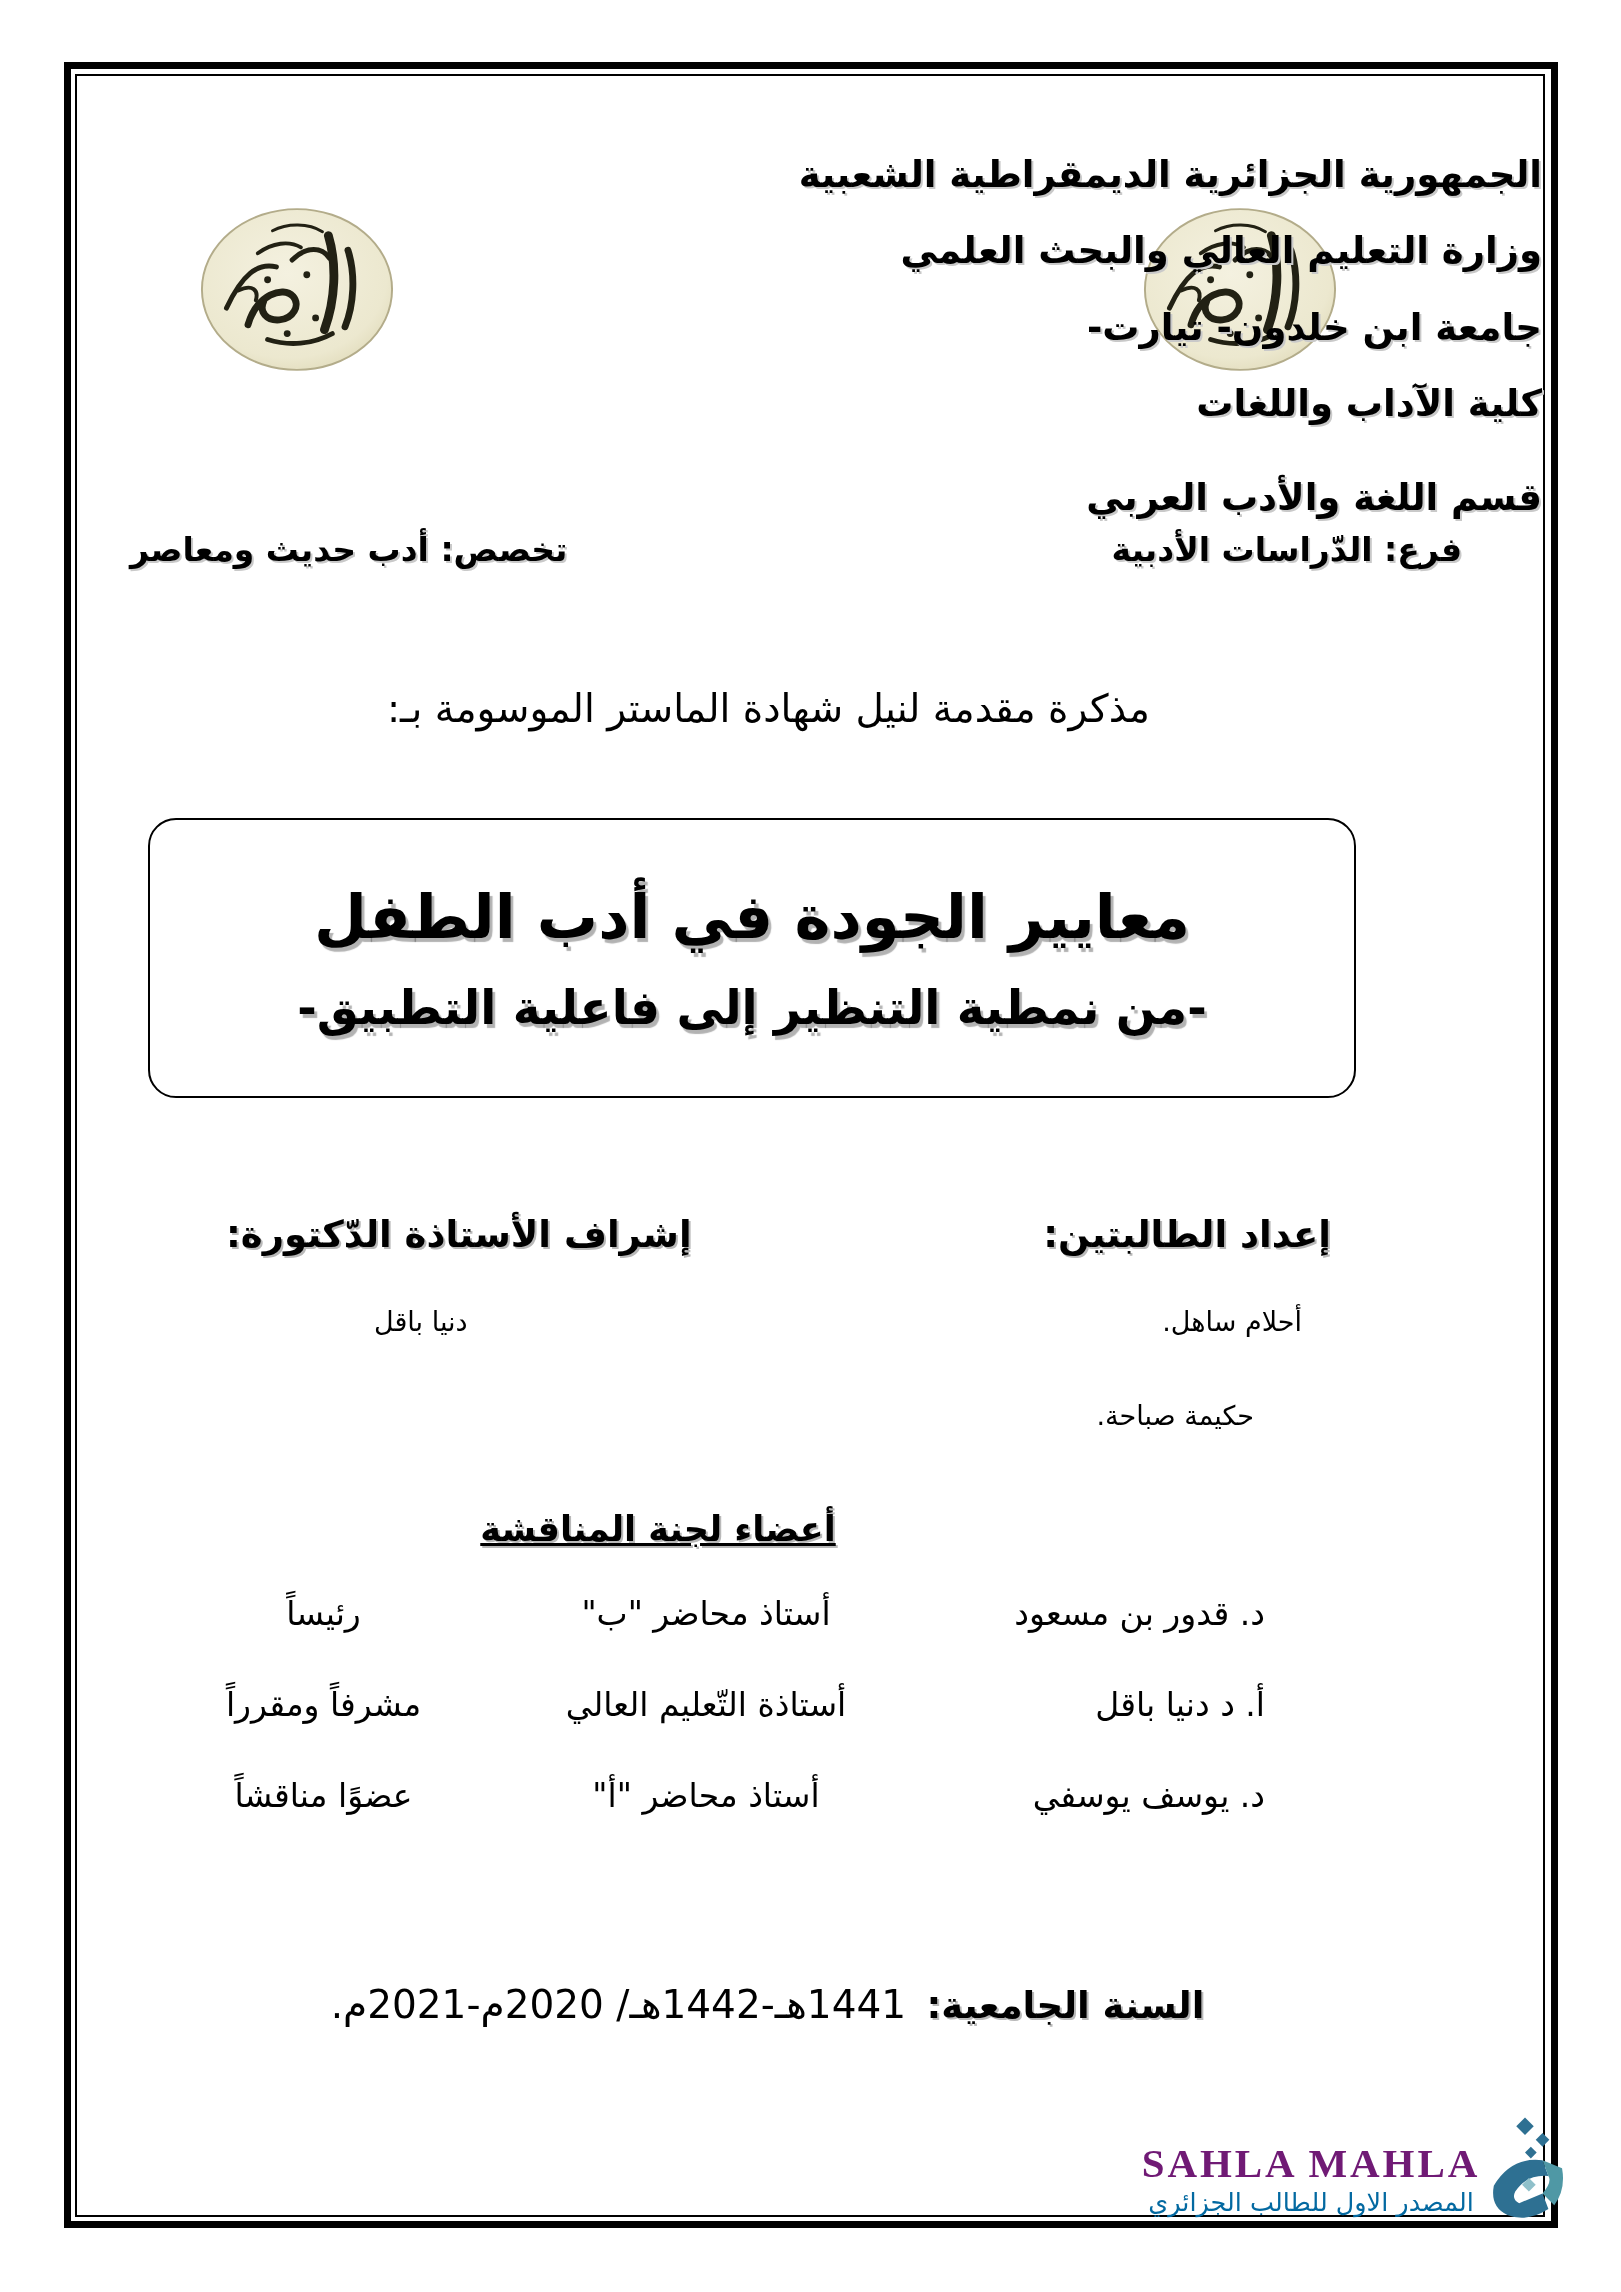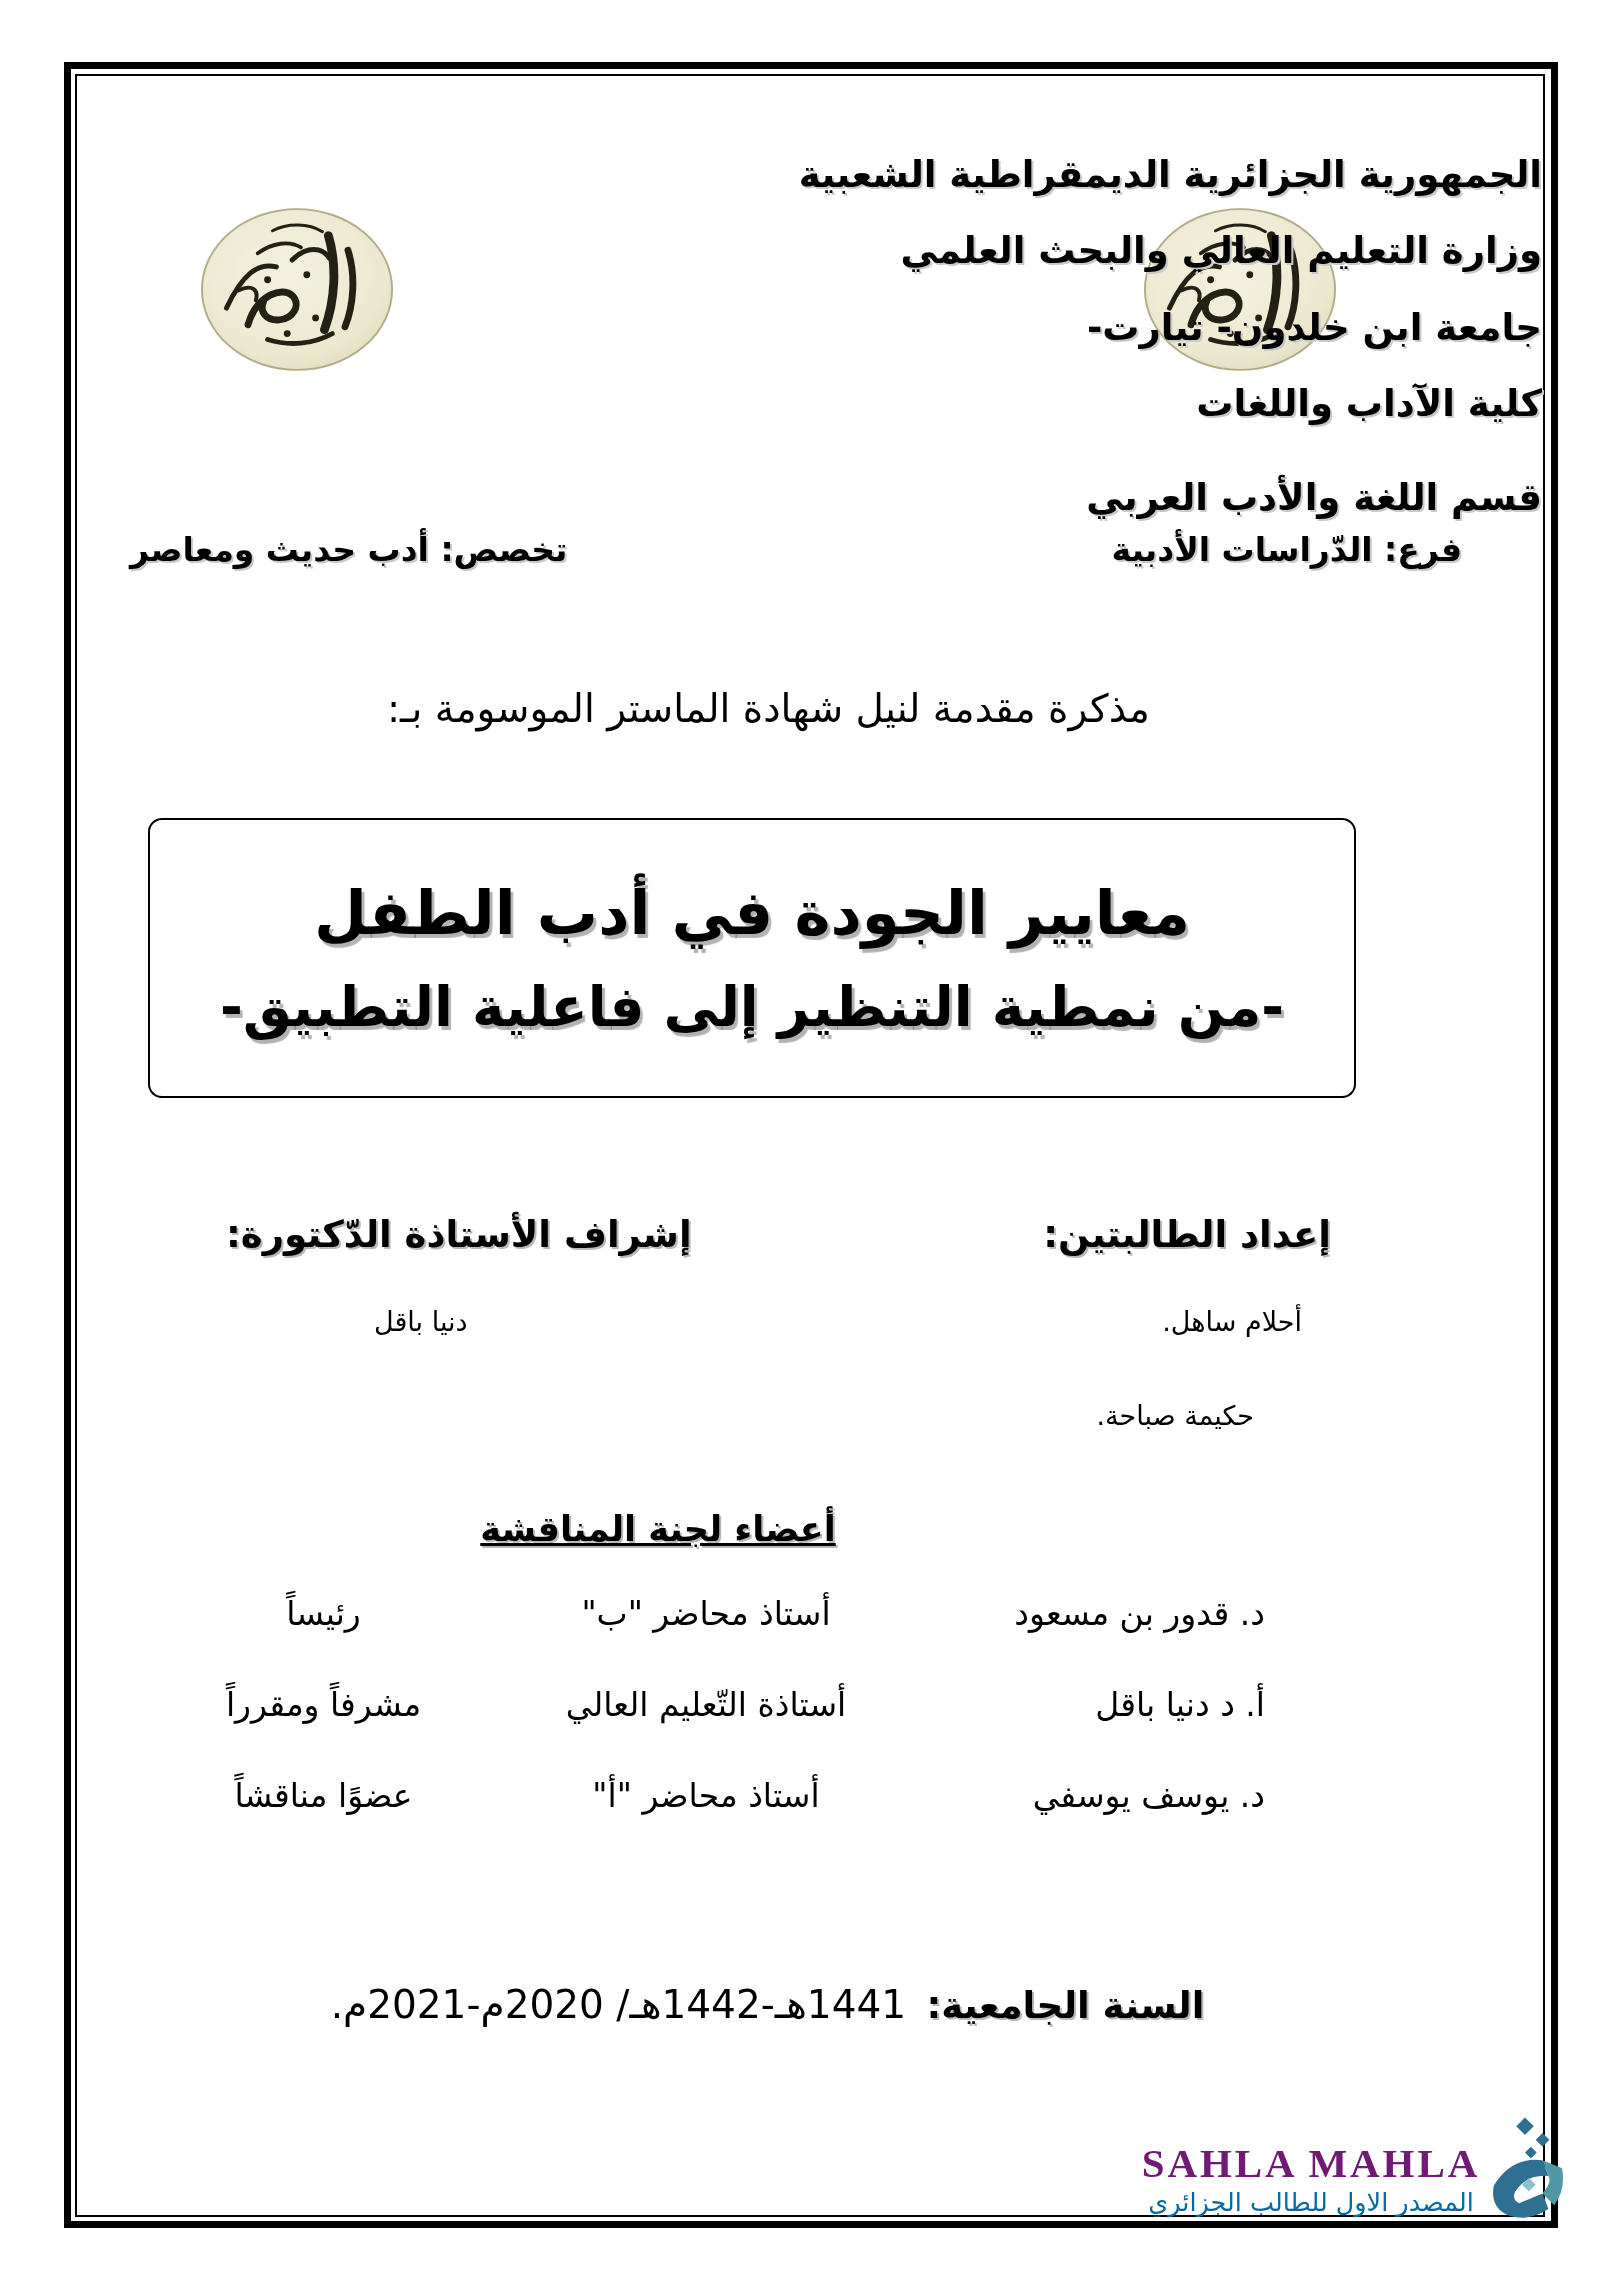--- a/index.html
+++ b/index.html
@@ -41,30 +41,30 @@
   .seal-left{left:199px;top:206px;}
   .seal-right{left:1142px;top:206px;}
   .intro{
     position:absolute;left:61px;top:686px;width:1464px;
     text-align:center;font-size:39px;
     transform:translateX(-24.5px);
     white-space:nowrap;
   }
   .title-box{
     position:absolute;left:148px;top:818px;width:1208px;height:280px;
-    border:2.9px solid #000;border-radius:14px;box-sizing:border-box;
+    border:2.9px solid #000;border-radius:28px;box-sizing:border-box;
     display:flex;flex-direction:column;align-items:center;justify-content:center;
     gap:37px;
   }
   .title-l1{
     font-size:61px;font-weight:bold;line-height:1;
     text-shadow:2.9px 3.9px 1px rgba(0,0,0,0.30);white-space:nowrap;
   }
   .title-l2{
-    font-size:55px;font-weight:bold;line-height:1;
+    font-size:47px;font-weight:bold;line-height:1;
     text-shadow:2.9px 3.9px 1px rgba(0,0,0,0.30);white-space:nowrap;
   }
   .dec-heading{
     position:absolute;font-size:37px;font-weight:bold;
     text-shadow:2px 2px 0 #b9b9b9;white-space:nowrap;
   }
   .plain-name{position:absolute;font-size:27px;white-space:nowrap;}
   .committee-heading{
     position:absolute;left:0;top:1509px;width:1316px;text-align:center;
     font-size:35px;font-weight:bold;text-decoration:underline;

